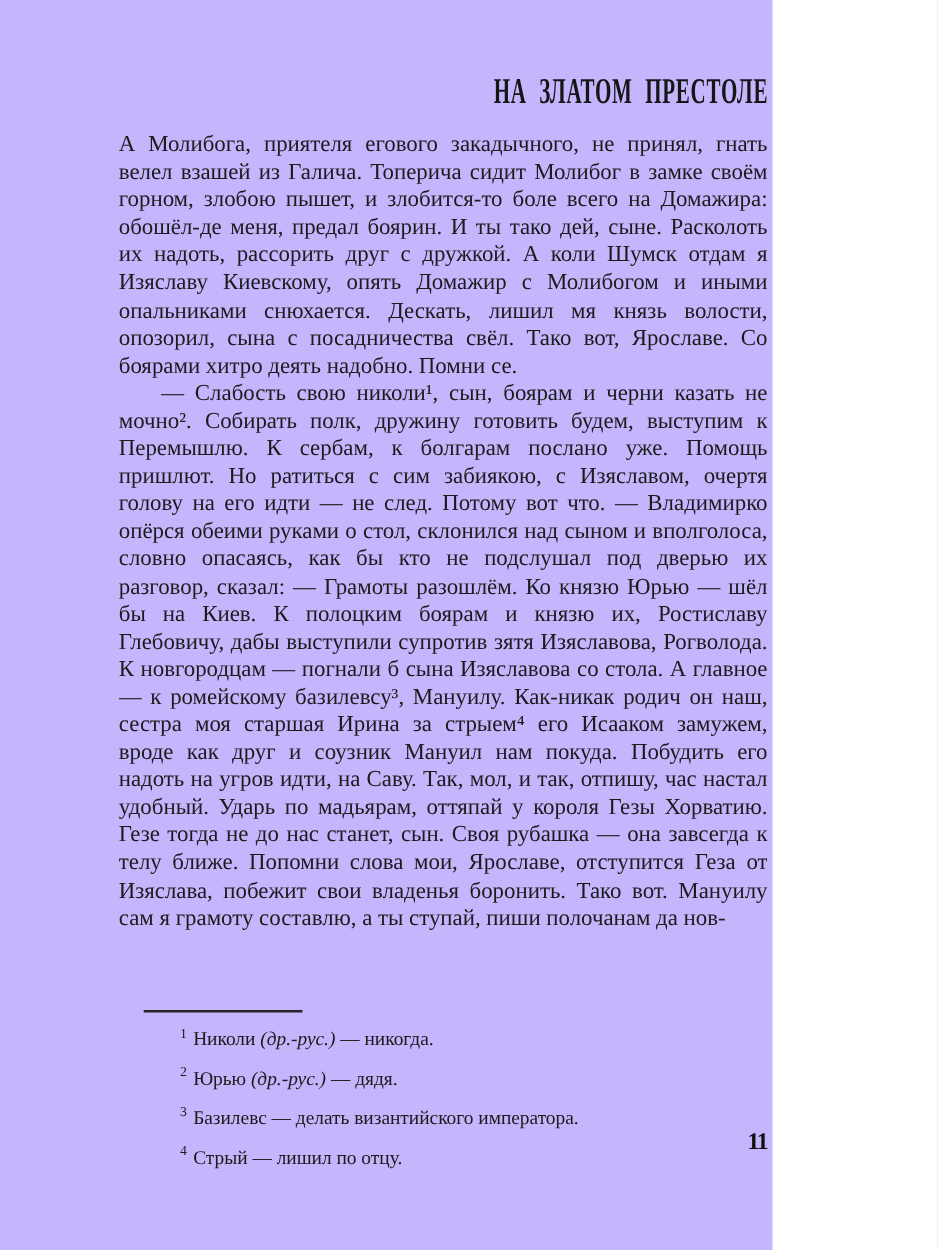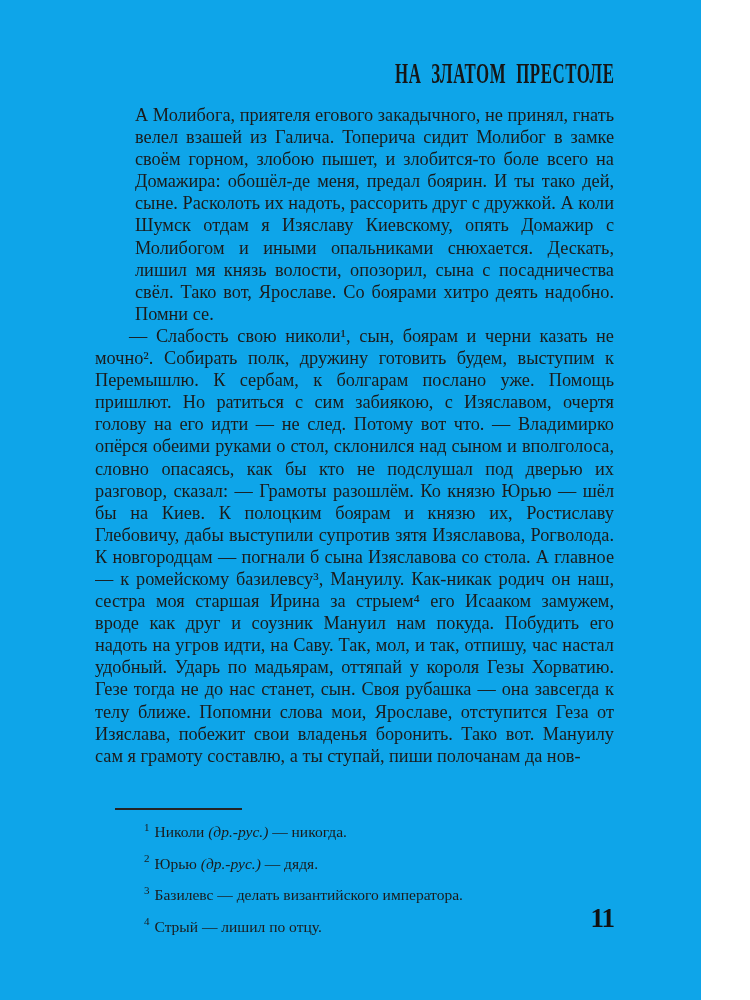--- a/index.html
+++ b/index.html
@@ -2,23 +2,23 @@
 <html lang="ru"><head>
 <meta charset="utf-8">
 <style>
   html, body {
     margin: 0;
     padding: 0;
     background: #ffffff;
   }
   .book-page {
     position: relative;
-    width: 701px;
+    width: 618px;
     height: 1000px;
-    background: #0ea5e9;
+    background: #c4b5fd;
     color: #1b1b1b;
     font-family: "Liberation Serif", serif;
     overflow: hidden;
   }
   
   .running-header {
     position: absolute;
     top: 57px;
     left: 95px;
     width: 520px;
@@ -49,21 +49,20 @@
     text-align: justify;
     color: #1b1b1b;
   }
   .body-text p {
     margin: 0;
     padding: 0;
     text-indent: 34px;
   }
   .body-text p.no-indent {
     text-indent: 0;
-    margin-left: 40px;
   }
   
   .footnotes {
     position: absolute;
     top: 808px;
     left: 95px;
     width: 519px;
     font-size: 15.5px;
     line-height: 19.5px;
     color: #1b1b1b;
@@ -89,21 +88,21 @@
     font-style: italic;
   }
   
   .page-number {
     position: absolute;
     top: 903px;
     left: 95px;
     width: 519px;
     text-align: right;
     font-weight: 700;
-    font-size: 27px;
+    font-size: 19px;
     color: #111111;
     letter-spacing: -1px;
   }
 </style>
 </head>
 <body>
 
 <div class="book-page">
 
   <div class="running-header">

